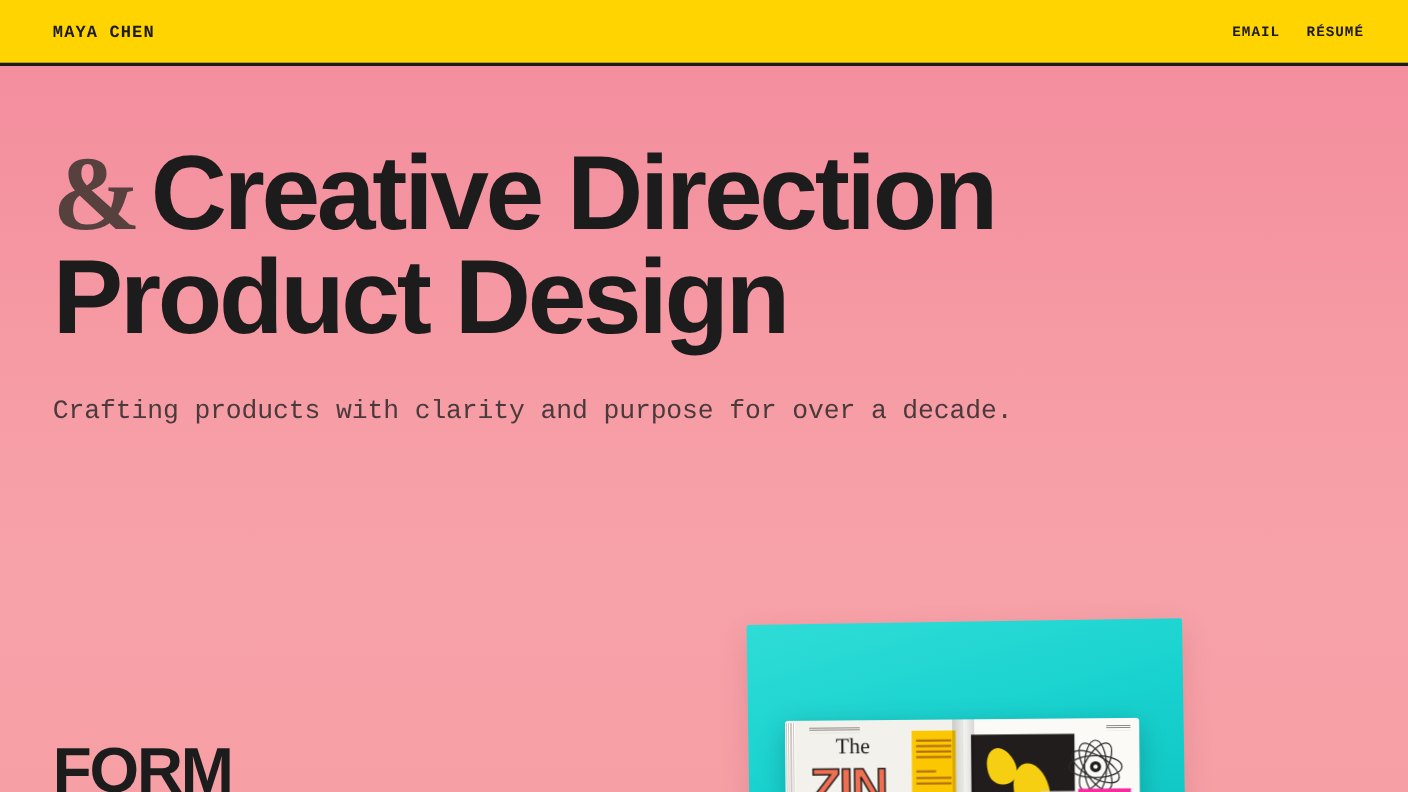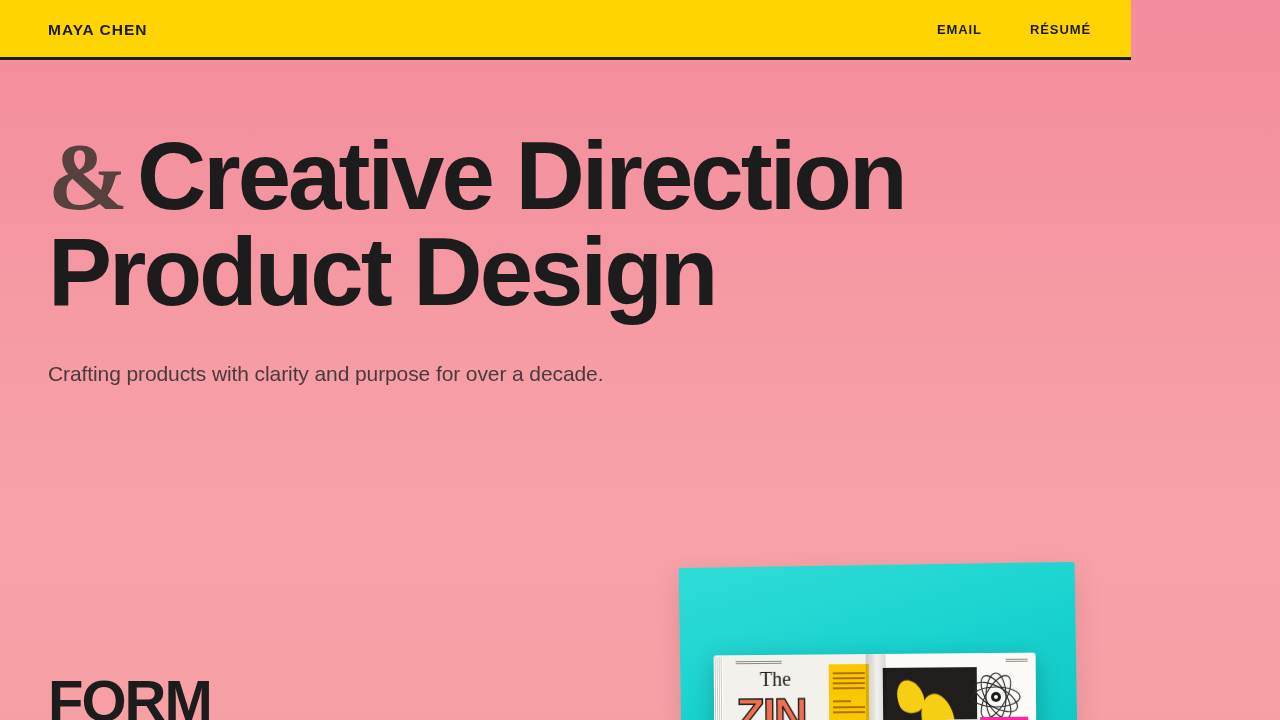--- a/index.html
+++ b/index.html
@@ -28,43 +28,44 @@
         #f69ba4 46%,
         #f7a2a8 72%,
         #f6a0a6 100%);
     overflow:hidden;
   }
 
   
   .topbar {
     position:absolute;
     top:0; left:0;
-    width:1131px;
+    width:1280px;
     height:60px;
     background:#ffd400;
     border-bottom:3px solid #1b1b1b;
     display:flex;
     align-items:center;
     justify-content:space-between;
     padding:2px 40px 0 48px;
     z-index:40;
+    font-family:Liberation Mono, monospace;
   }
 
   .brand {
     font-size:15.5px;
     font-weight:bold;
     letter-spacing:1.0px;
     color:#1b1b1b;
     white-space:nowrap;
   }
 
   .navlinks {
     display:flex;
     align-items:flex-start;
-    gap:48px;
+    gap:24px;
   }
 
   .navlink {
     font-size:13px;
     font-weight:bold;
     letter-spacing:0.9px;
     color:#1b1b1b;
     text-decoration:none;
     white-space:nowrap;
     cursor:pointer;
@@ -91,25 +92,26 @@
   .headline .amp {
     font-family:"Liberation Serif", serif;
     color:#56413f;
     font-weight:bold;
     letter-spacing:-1px;
     padding-right:10px;
   }
 
   .subtitle {
     margin-top:38px;
-    font-size:21px;
+    font-size:24px;
     line-height:1.58;
     color:#4a3a3c;
     letter-spacing:-0.1px;
     white-space:nowrap;
+    font-family:Liberation Mono, monospace;
   }
 
   
   .section-word {
     position:absolute;
     left:48px;
     top:672px;
     font-size:58px;
     font-weight:bold;
     letter-spacing:-2px;

